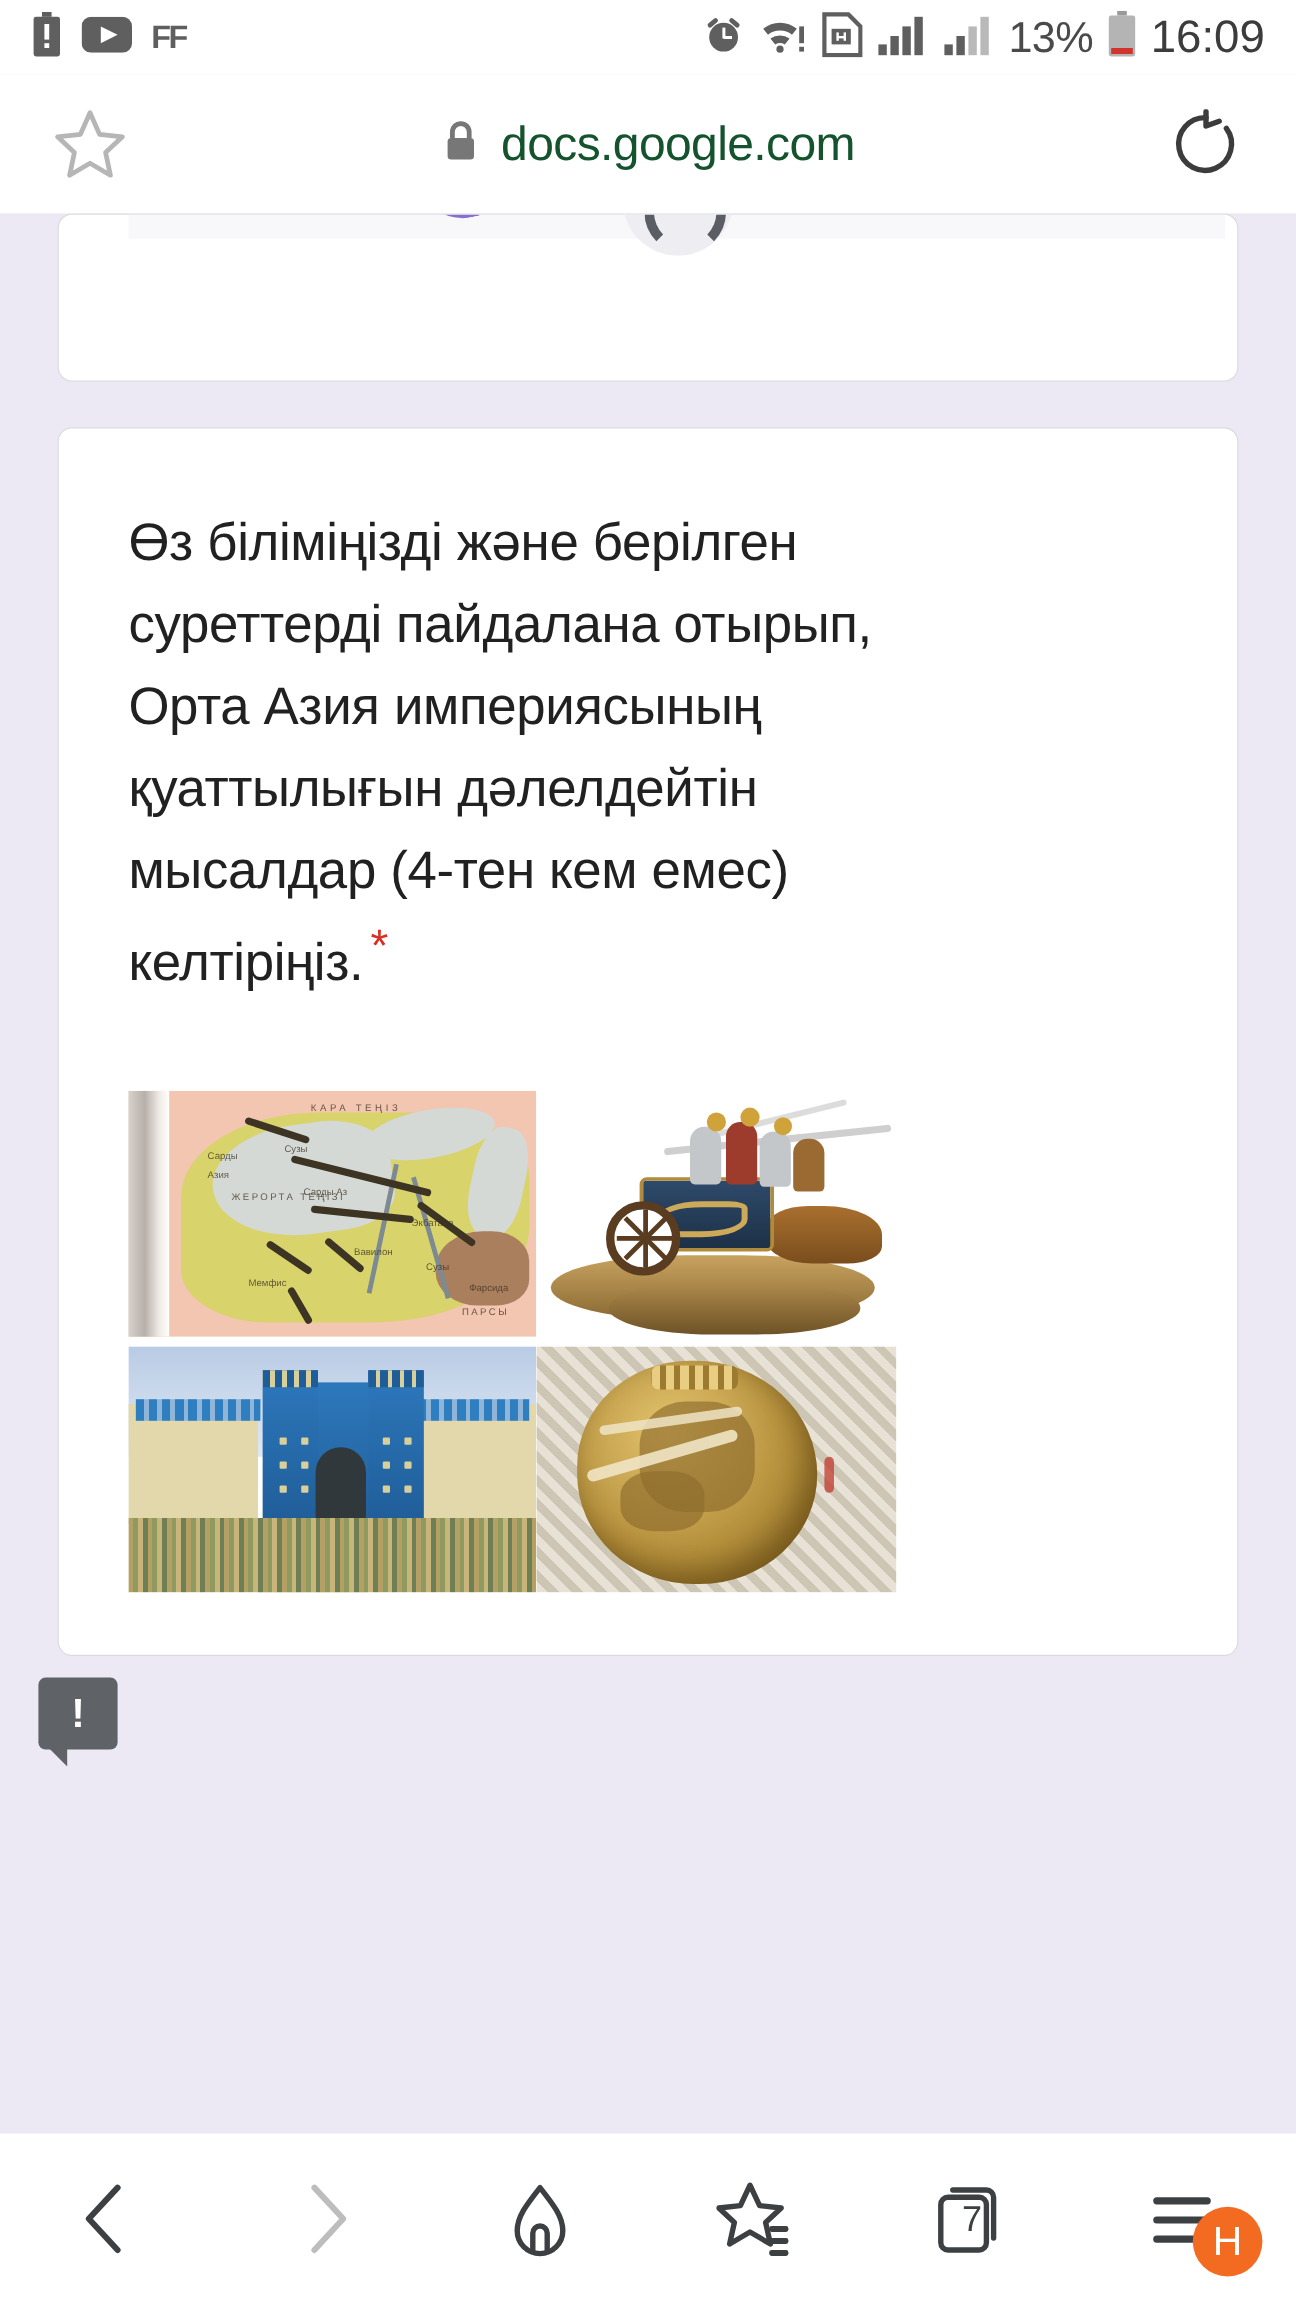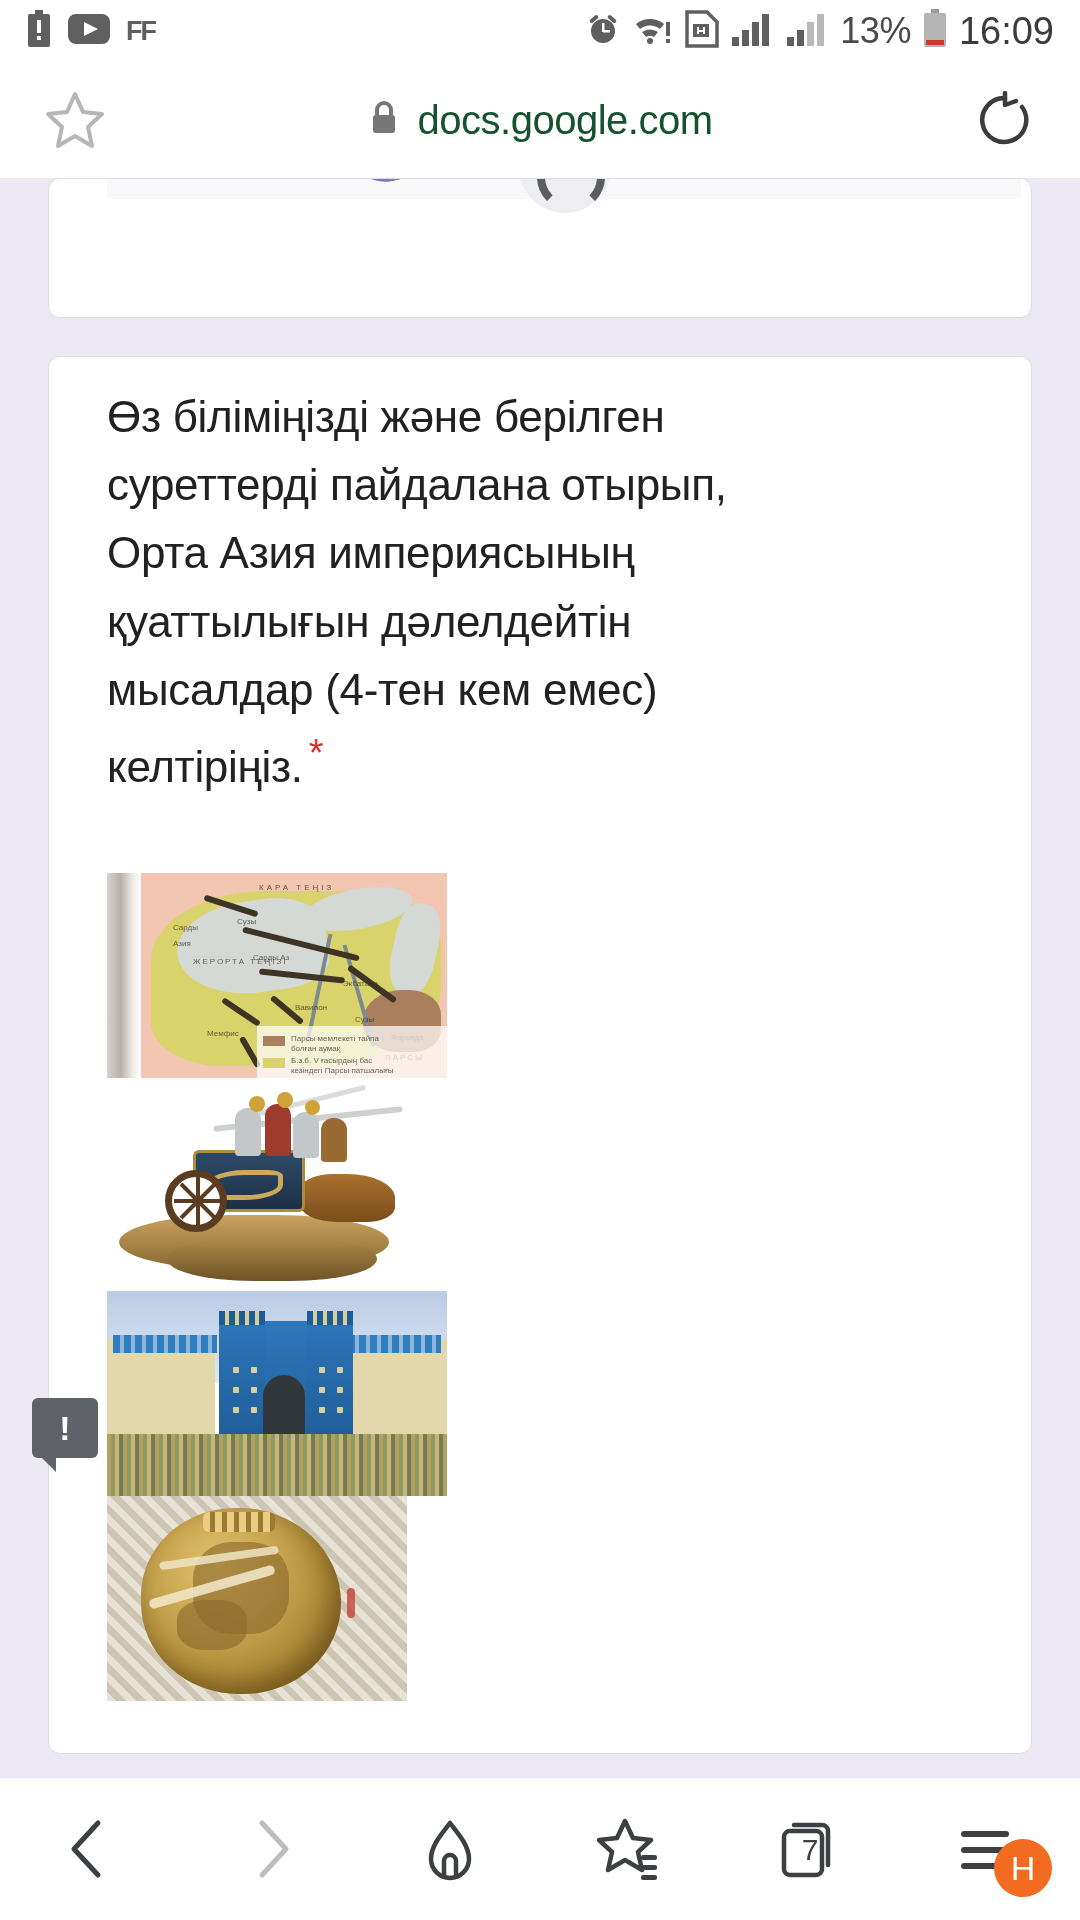--- a/index.html
+++ b/index.html
@@ -53,32 +53,32 @@
              color: #b9b9c4; font-size: 46px; opacity: .55; }
   .ghost-purple { position:absolute; left: 300px; top: -46px; width: 46px; height: 52px;
              border-radius: 0 0 0 40px; border-left: 9px solid #7d5fc9; border-bottom: 9px solid #7d5fc9;
              transform: rotate(-12deg); opacity: .9; }
   .ghost-circ { position:absolute; left: 470px; top: -58px; width: 92px; height: 92px;
              border-radius: 50%; background: #eeeef2; }
   .ghost-circ::after { content:""; position:absolute; left: 18px; top: 22px; width: 52px; height: 52px;
              border: 8px solid #5a5d63; border-radius: 50%; border-bottom-color: transparent; }
 
   
-  .card-q { padding: 26px 58px 52px 58px; margin-top: 28px; }
+  .card-q { padding: 62px 58px 52px 58px; margin-top: 28px; }
   .qtext {
     font-size: 44px; line-height: 1.55; color: #212121; letter-spacing: -0.3px;
     max-width: 620px;
   }
   .req-star { color: #d93025; font-size: 38px; vertical-align: super; margin-left: 6px; }
 
   
   .imggrid {
     margin-top: 72px; width: 640px; position: relative;
   }
-  .imgrow { display: flex; flex-direction: column; }
+  .imgrow { display: flex; }
   .imgrow.r1 { align-items: flex-start; }
   .thumb { background: #ffffff; overflow: hidden; position: relative; }
 
   
   .t-map { width: 340px; height: 205px; }
   .map-inner { position: absolute; inset: 0; background: #f2c6b0; }
   .map-spine { position: absolute; left: 0; top: 0; bottom: 0; width: 34px;
                background: linear-gradient(90deg,#d8d2cc 0%,#b7b0aa 40%,#efeae5 75%,#ffffff 100%); }
   .map-yellow { position: absolute; left: 44px; top: 18px; width: 290px; height: 175px;
                 background: #d8d36b; border-radius: 40% 30% 45% 25%; }
@@ -338,28 +338,20 @@
             <div class="map-lab" style="left:66px;top:66px;">Азия</div>
             <div class="map-lab" style="left:130px;top:44px;">Сузы</div>
             <div class="map-lab" style="left:86px;top:84px;letter-spacing:2px;">ЖЕРОРТА ТЕҢІЗІ</div>
             <div class="map-lab" style="left:146px;top:80px;">Сарды Аз</div>
             <div class="map-lab" style="left:236px;top:106px;">Экбатана</div>
             <div class="map-lab" style="left:188px;top:130px;">Вавилон</div>
             <div class="map-lab" style="left:248px;top:142px;">Сузы</div>
             <div class="map-lab" style="left:100px;top:156px;">Мемфис</div>
             <div class="map-lab" style="left:284px;top:160px;">Фарсида</div>
             <div class="map-lab" style="left:278px;top:180px;letter-spacing:2px;">ПАРСЫ</div>
-            <div class="map-legend">
-              <div class="lg-sw" style="left:6px;top:10px;background:#a97f5e;"></div>
-              <div class="map-lab" style="left:34px;top:8px;">Парсы мемлекеті тайпа</div>
-              <div class="map-lab" style="left:34px;top:18px;">болған аумақ</div>
-              <div class="lg-sw" style="left:6px;top:32px;background:#d8d36b;"></div>
-              <div class="map-lab" style="left:34px;top:30px;">Б.з.б. V ғасырдың бас</div>
-              <div class="map-lab" style="left:34px;top:40px;">кезіндегі Парсы патшалығы</div>
-            </div>
           </div>
 
           <div class="thumb t-char">
             <div class="char-bg"></div>
             <div class="char-pole"></div>
             <div class="char-pole2"></div>
             <div class="char-base"></div>
             <div class="char-base2"></div>
             <div class="char-horse"></div>
             <div class="char-body"></div>

